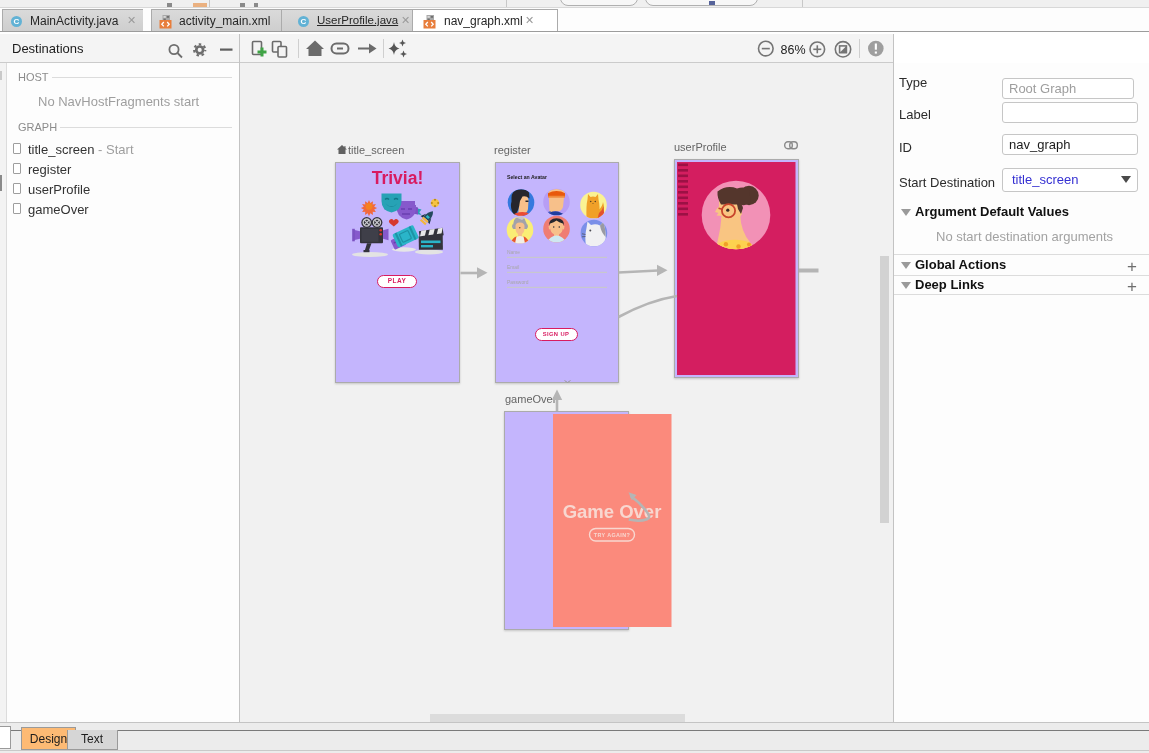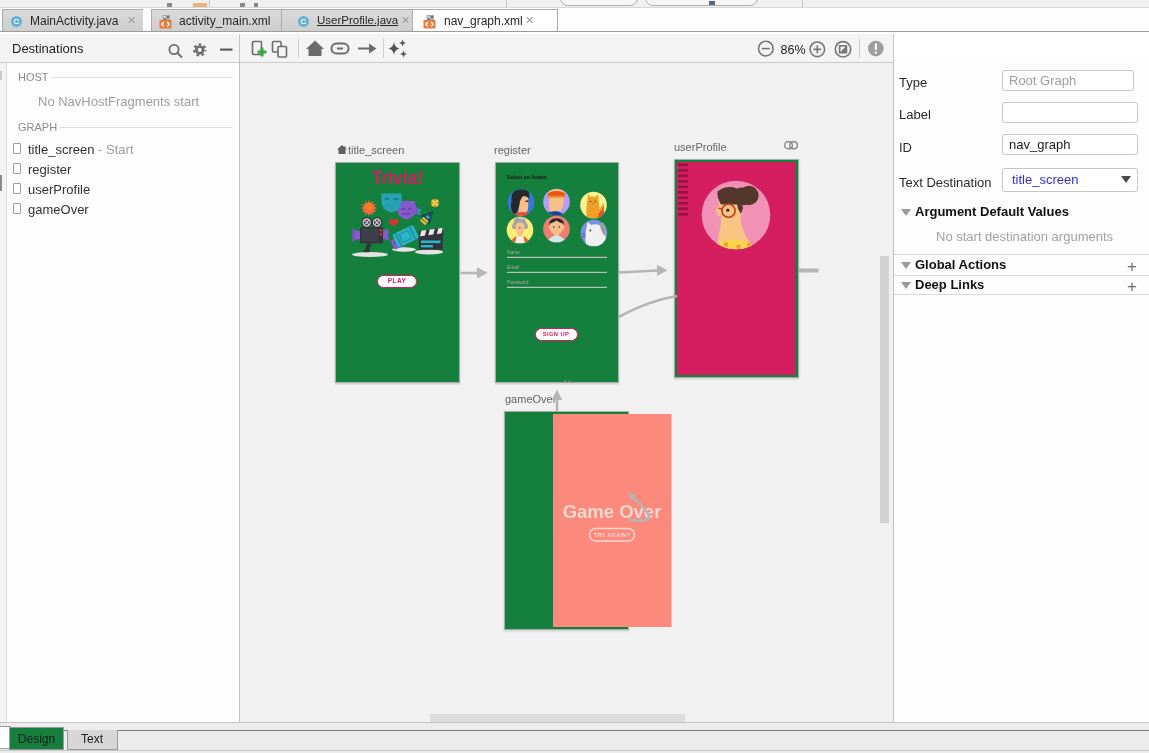--- a/index.html
+++ b/index.html
@@ -35,21 +35,21 @@
 #lpanel .stripe { position:absolute; left:0; top:0; width:7px; height:659px; background:#f3f3f3; border-right:1px solid #dcdcdc; }
 #ldivider { left:239px; top:34px; width:1px; height:688px; background:#c3c3c3; }
 #rdivider { left:893px; top:34px; width:1px; height:688px; background:#c3c3c3; }
 .seclabel { position:absolute; font-size:11px; color:#8c8c8c; }
 .secline { position:absolute; height:1px; background:#dcdcdc; }
 .litem { position:absolute; left:28px; font-size:13px; color:#333; white-space:nowrap; }
 .lico { position:absolute; left:13px; width:8px; height:11px; border:1px solid #9e9e9e; border-radius:1px; background:#fff; }
 
 
 #canvas { left:240px; top:63px; width:653px; height:659px; background:#f1f1f1; overflow:hidden; }
-.card { position:absolute; background:#15803d; border:1px solid #ababab; padding:2px; box-shadow:0 1px 2px rgba(0,0,0,0.18); }
+.card { position:absolute; background:#c4b5fd; border:1px solid #ababab; padding:2px; box-shadow:0 1px 2px rgba(0,0,0,0.18); }
 .cardlabel { position:absolute; font-size:11px; color:#656565; white-space:nowrap; }
 #vsb { position:absolute; left:639.5px; top:193px; width:9.5px; height:267px; background:#d2d2d2; }
 #hsb { position:absolute; left:190px; top:651px; width:255px; height:8px; background:#dcdcdc; }
 
 
 #rpanel { left:894px; top:63px; width:255px; height:659px; background:#fdfdfd; font-size:13px; color:#2b2b2b; }
 .flabel { position:absolute; left:5px; font-size:13px; color:#2b2b2b; }
 .fbox { position:absolute; left:108px; width:136px; height:21px; border:1px solid #c6c6c6; border-radius:3px; background:#fff; font-size:13px; line-height:19px; padding-left:6px; }
 .sechdr { position:absolute; left:21px; font-size:13px; font-weight:bold; color:#111; }
 .tri { position:absolute; left:7px; width:0; height:0; border-left:5px solid transparent; border-right:5px solid transparent; border-top:7px solid #9a9a9a; }
@@ -456,26 +456,26 @@
         <path d="M324.5 317.5 L327.5 319.5 L330.5 317.5"></path>
       </g>
     </svg>
 
     <div id="vsb"></div>
     <div id="hsb"></div>
   </div>
 
   <div id="rpanel" class="abs">
     <div class="flabel" style="top:12px;">Type</div>
-    <div class="fbox" style="top:7px; width:132px; color:#9e9e9e;">Root Graph</div>
+    <div class="fbox" style="top:15px; width:132px; color:#9e9e9e;">Root Graph</div>
     <div class="flabel" style="top:44px;">Label</div>
     <div class="fbox" style="top:39px;"></div>
     <div class="flabel" style="top:77px;">ID</div>
     <div class="fbox" style="top:71px; color:#1c1c1c;">nav_graph</div>
-    <div class="flabel" style="top:112px;">Text Destination</div>
+    <div class="flabel" style="top:112px;">Start Destination</div>
     <div class="fbox" style="top:105px; height:24px; line-height:22px; color:#3530d2; padding-left:9px;">title_screen
       <svg style="position:absolute; right:6px; top:7px;" width="10" height="7" viewBox="0 0 10 7">
           <path d="M0 0 L10 0 L5 7 z" fill="#4a4a4a"></path>
         </svg>
     </div>
     <div class="tri" style="top:146px;"></div>
     <div class="sechdr" style="top:141px;">Argument Default Values</div>
     <div style="position:absolute; left:42px; top:166px; font-size:13px; color:#a2a2a2;">No start destination arguments</div>
     <div class="rline" style="top:191px;"></div>
     <div class="tri" style="top:199px;"></div>
@@ -485,18 +485,18 @@
     <div class="tri" style="top:219px;"></div>
     <div class="sechdr" style="top:214px;">Deep Links</div>
     <div class="plus" style="top:214px;">+</div>
     <div class="rline" style="top:231px;"></div>
   </div>
 
   <div id="botline" class="abs"></div>
   <div id="botbar" class="abs">
     <div class="topedge"></div>
     <div style="position:absolute; left:0; top:2.5px; width:11px; height:23px; background:#fff; border:1px solid #9a9a9a; border-left:none;"></div>
-    <div class="btab" style="left:9px; top:3.5px; width:55px; height:23px; background:#15803d; line-height:22px; border-color:#9a9a9a;">Design</div>
+    <div class="btab" style="left:21px; top:3.5px; width:55px; height:23px; background:#fdba74; line-height:22px; border-color:#9a9a9a;">Design</div>
     <div class="btab" style="left:66.5px; top:6.5px; width:51px; height:20px; background:#d6d6d6; line-height:18px; border-color:#9a9a9a; border-top:none;">Text</div>
     <div style="position:absolute; left:0; top:26.5px; width:1149px; height:1px; background:#c9c9c9;"></div>
   </div>
 
 </div>
 
 </body></html>

